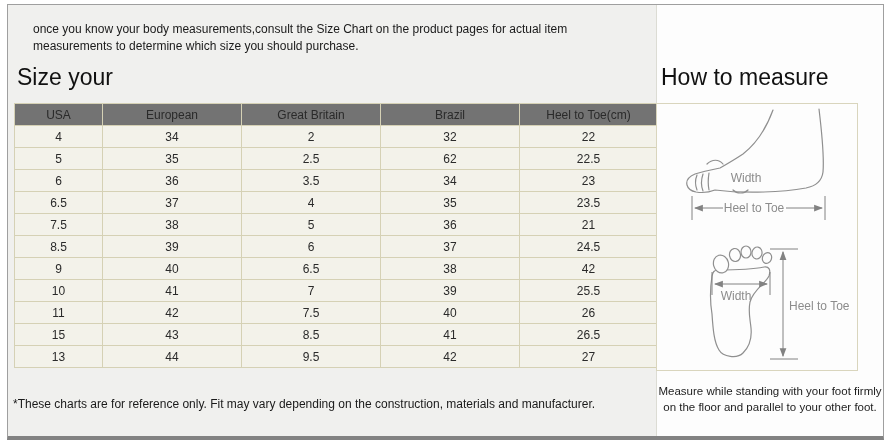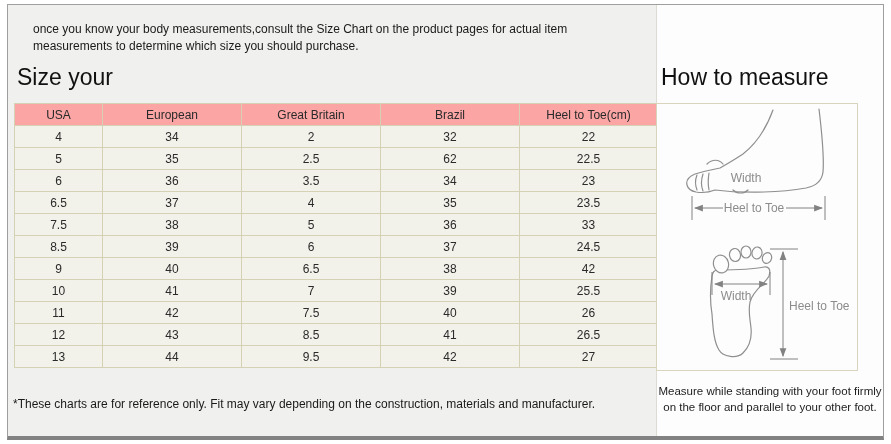--- a/index.html
+++ b/index.html
@@ -23,21 +23,21 @@
   .size-title{left:17px;top:64px;}
   .measure-title{left:661px;top:64px;}
   .size-table{
     position:absolute;left:14px;top:103px;width:643px;table-layout:fixed;
     border-collapse:collapse;font-size:12px;color:#2a2a2a;
   }
   .size-table th,.size-table td{
     border:1px solid #d5d1b5;height:21px;padding:0 2px;text-align:center;
     font-weight:400;overflow:hidden;white-space:nowrap;
   }
-  .size-table th{background:#fca5a5;}
+  .size-table th{background:#737373;}
   .size-table td{background:#f3f2ea;}
   .footnote{
     position:absolute;left:13px;top:397px;width:630px;margin:0;
     font-size:12px;color:#1a1a1a;
   }
   .measure-box{
     position:absolute;left:656px;top:103px;width:202px;height:268px;box-sizing:border-box;
     border:1px solid #d9d5bd;background:#fdfdfd;
   }
   .measure-box svg{display:block;}
@@ -103,21 +103,21 @@
           <td>37</td>
           <td>4</td>
           <td>35</td>
           <td>23.5</td>
         </tr>
         <tr>
           <td>7.5</td>
           <td>38</td>
           <td>5</td>
           <td>36</td>
-          <td>33</td>
+          <td>21</td>
         </tr>
         <tr>
           <td>8.5</td>
           <td>39</td>
           <td>6</td>
           <td>37</td>
           <td>24.5</td>
         </tr>
         <tr>
           <td>9</td>
@@ -134,21 +134,21 @@
           <td>25.5</td>
         </tr>
         <tr>
           <td>11</td>
           <td>42</td>
           <td>7.5</td>
           <td>40</td>
           <td>26</td>
         </tr>
         <tr>
-          <td>12</td>
+          <td>15</td>
           <td>43</td>
           <td>8.5</td>
           <td>41</td>
           <td>26.5</td>
         </tr>
         <tr>
           <td>13</td>
           <td>44</td>
           <td>9.5</td>
           <td>42</td>

